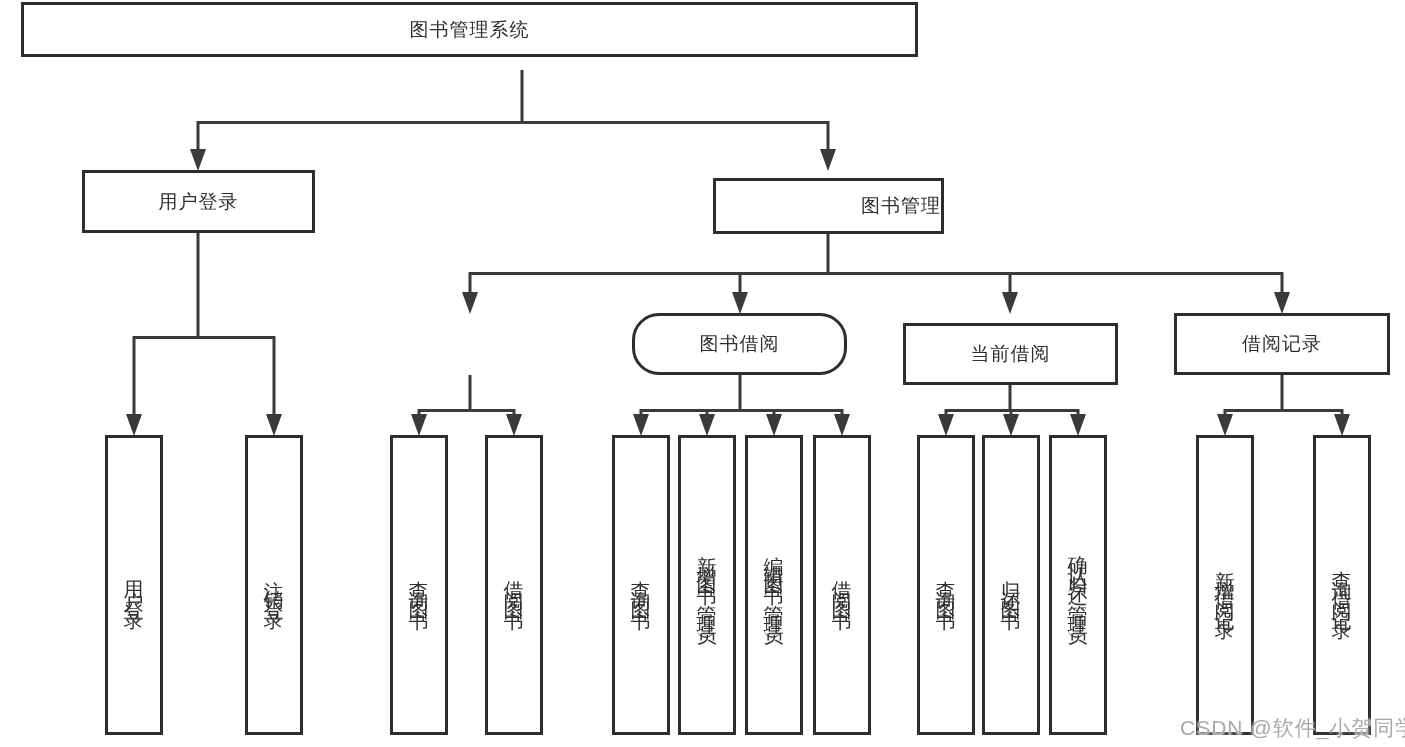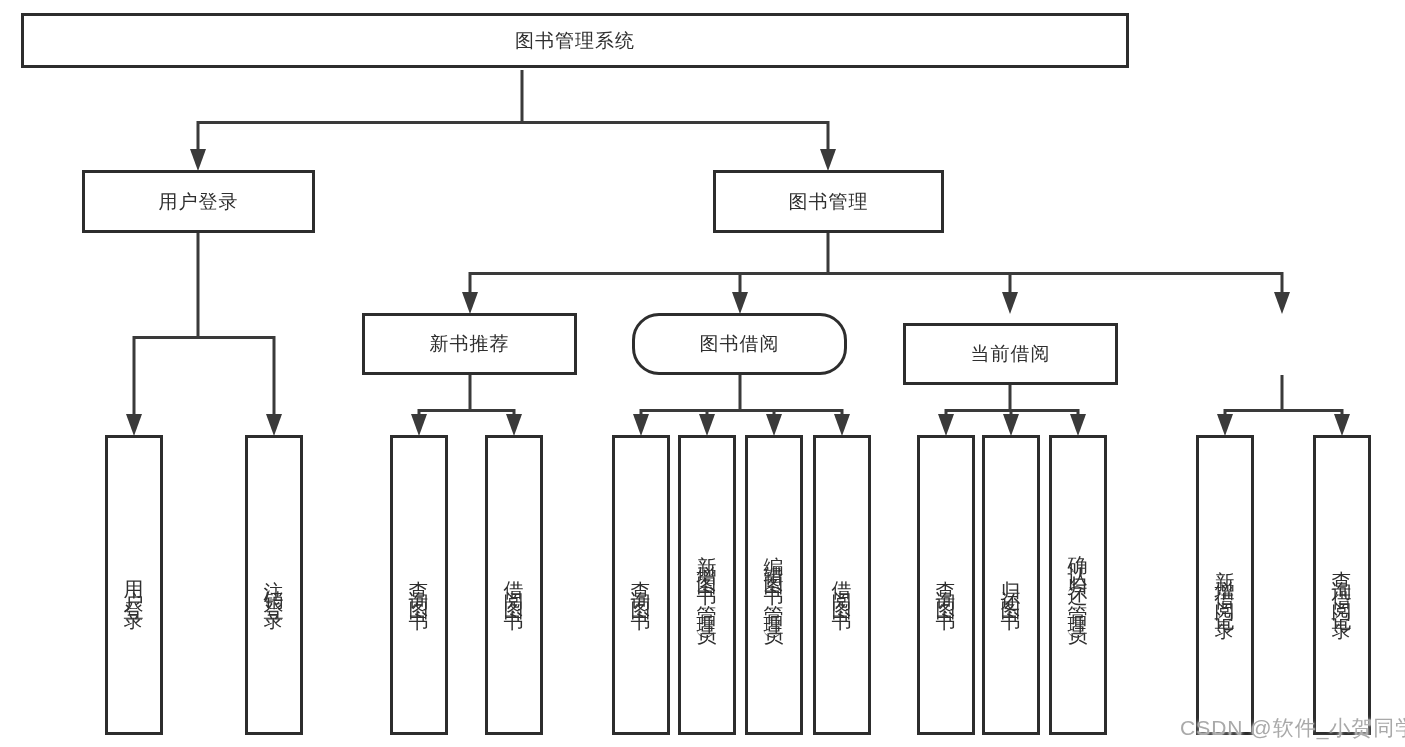--- a/index.html
+++ b/index.html
@@ -49,24 +49,24 @@
     height: 300px;
     width: 58px;
   }
   .leaf .vtext {
     writing-mode: vertical-rl;
     font-size: 20px;
     letter-spacing: 10px;
     line-height: 1;
   }
   
-  .n-root  { left: 21px;   top: 13px;  width: 1108px; height: 55px; }
+  .n-root  { left: 21px;   top: 2px;  width: 897px; height: 55px; }
   
   .n-login { left: 82px;   top: 170px; width: 233px;  height: 63px; }
-  .n-mgmt  { left: 713px;  top: 170px; width: 231px;  height: 63px; }
+  .n-mgmt  { left: 713px;  top: 178px; width: 231px;  height: 56px; justify-content: flex-end; }
   
   .n-g1 { left: 362px;  top: 313px; width: 215px; height: 62px; }
   .n-g2 { left: 632px;  top: 313px; width: 215px; height: 62px; border-radius: 27px; }
   .n-g3 { left: 903px;  top: 313px; width: 215px; height: 62px; margin-top: 10px; }
   .n-g4 { left: 1174px; top: 313px; width: 216px; height: 62px; }
   
   .l-1a { left: 105px; }
   .l-1b { left: 245px; }
   .l-2a { left: 390px; }
   .l-2b { left: 485px; }
@@ -143,29 +143,29 @@
     <span>图书管理系统</span>
   </div>
 
   <div class="box n-login">
     <span>用户登录</span>
   </div>
   <div class="box n-mgmt">
     <span>图书管理</span>
   </div>
 
-  <div class="box n-g1">
-    <span>新书推荐</span>
-  </div>
   <div class="box n-g2">
     <span>图书借阅</span>
   </div>
   <div class="box n-g3">
     <span>当前借阅</span>
   </div>
+  <div class="box n-g4">
+    <span>借阅记录</span>
+  </div>
 
   <div class="leaf l-1a">
     <span class="vtext">用户登录</span>
   </div>
   <div class="leaf l-1b">
     <span class="vtext">注销登录</span>
   </div>
 
   <div class="leaf l-2a">
     <span class="vtext">查询图书</span>

